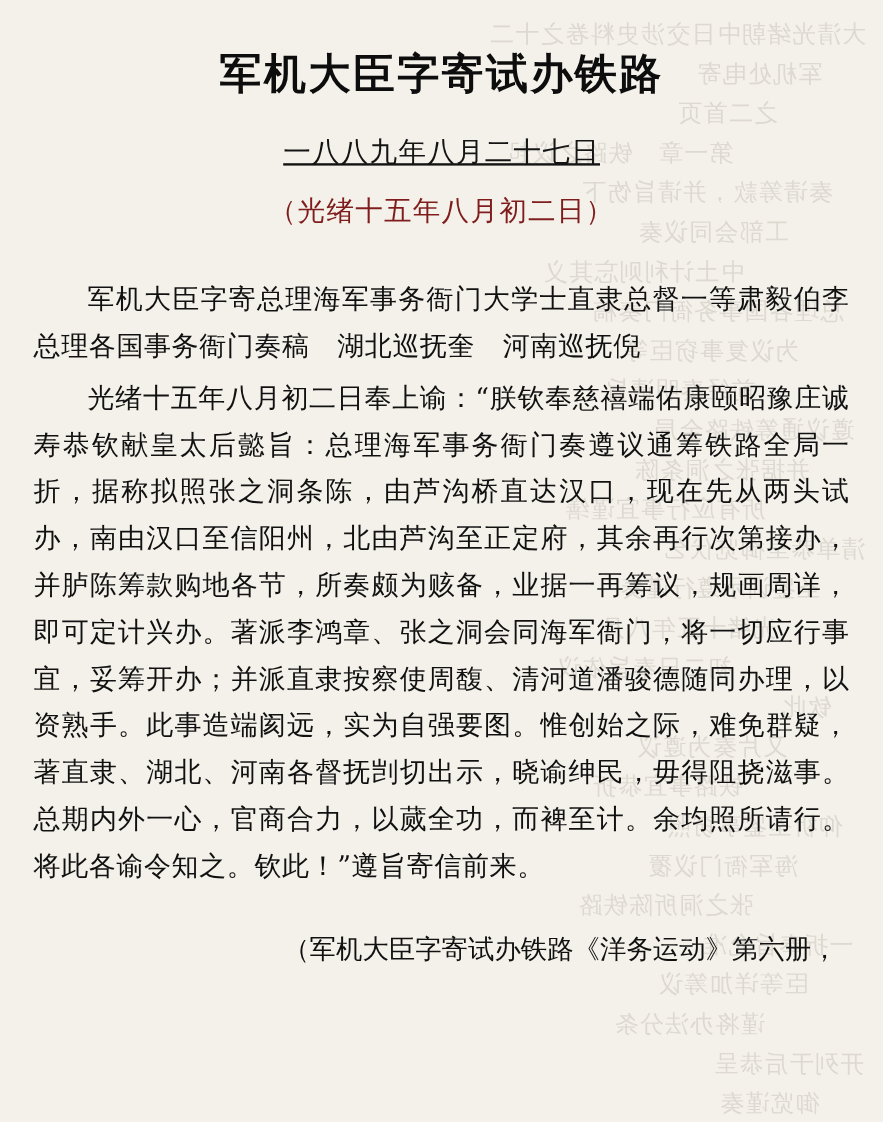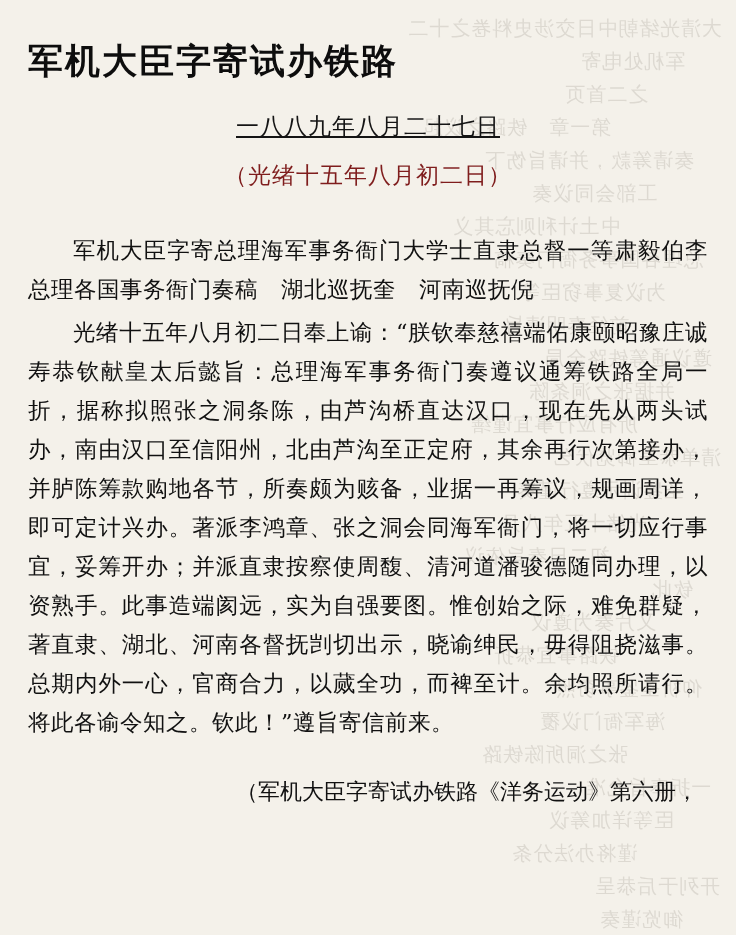--- a/index.html
+++ b/index.html
@@ -38,21 +38,21 @@
 
   .page {
     position: relative;
     z-index: 1;
     padding: 18px 28px 0 28px;
     box-sizing: border-box;
     height: 100%;
   }
 
   .doc-title {
-    text-align: left;
+    text-align: center;
     font-size: 35px;
     font-weight: bold;
     letter-spacing: 2px;
     margin: 20px 0 26px 0;
     font-family: "DejaVu Serif", "Liberation Serif", serif;
     color: #0d0d0d;
   }
 
   .doc-date-gregorian {
     text-align: center;

